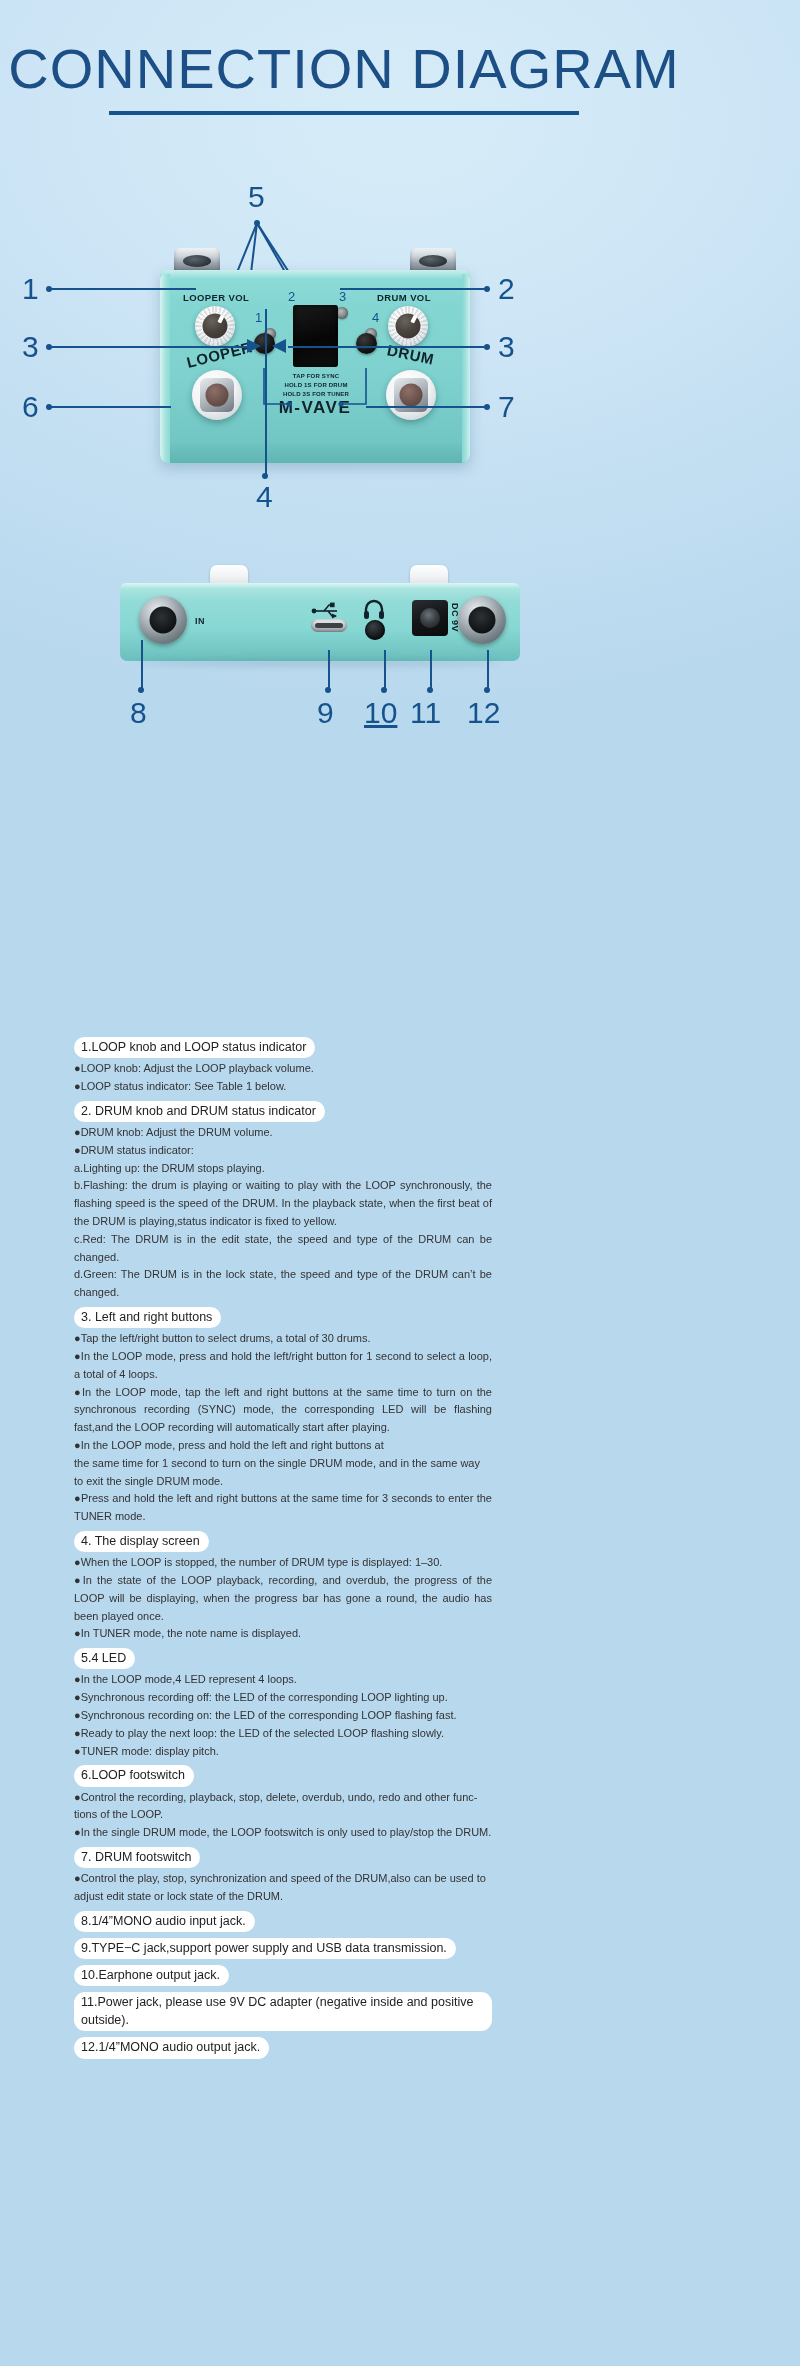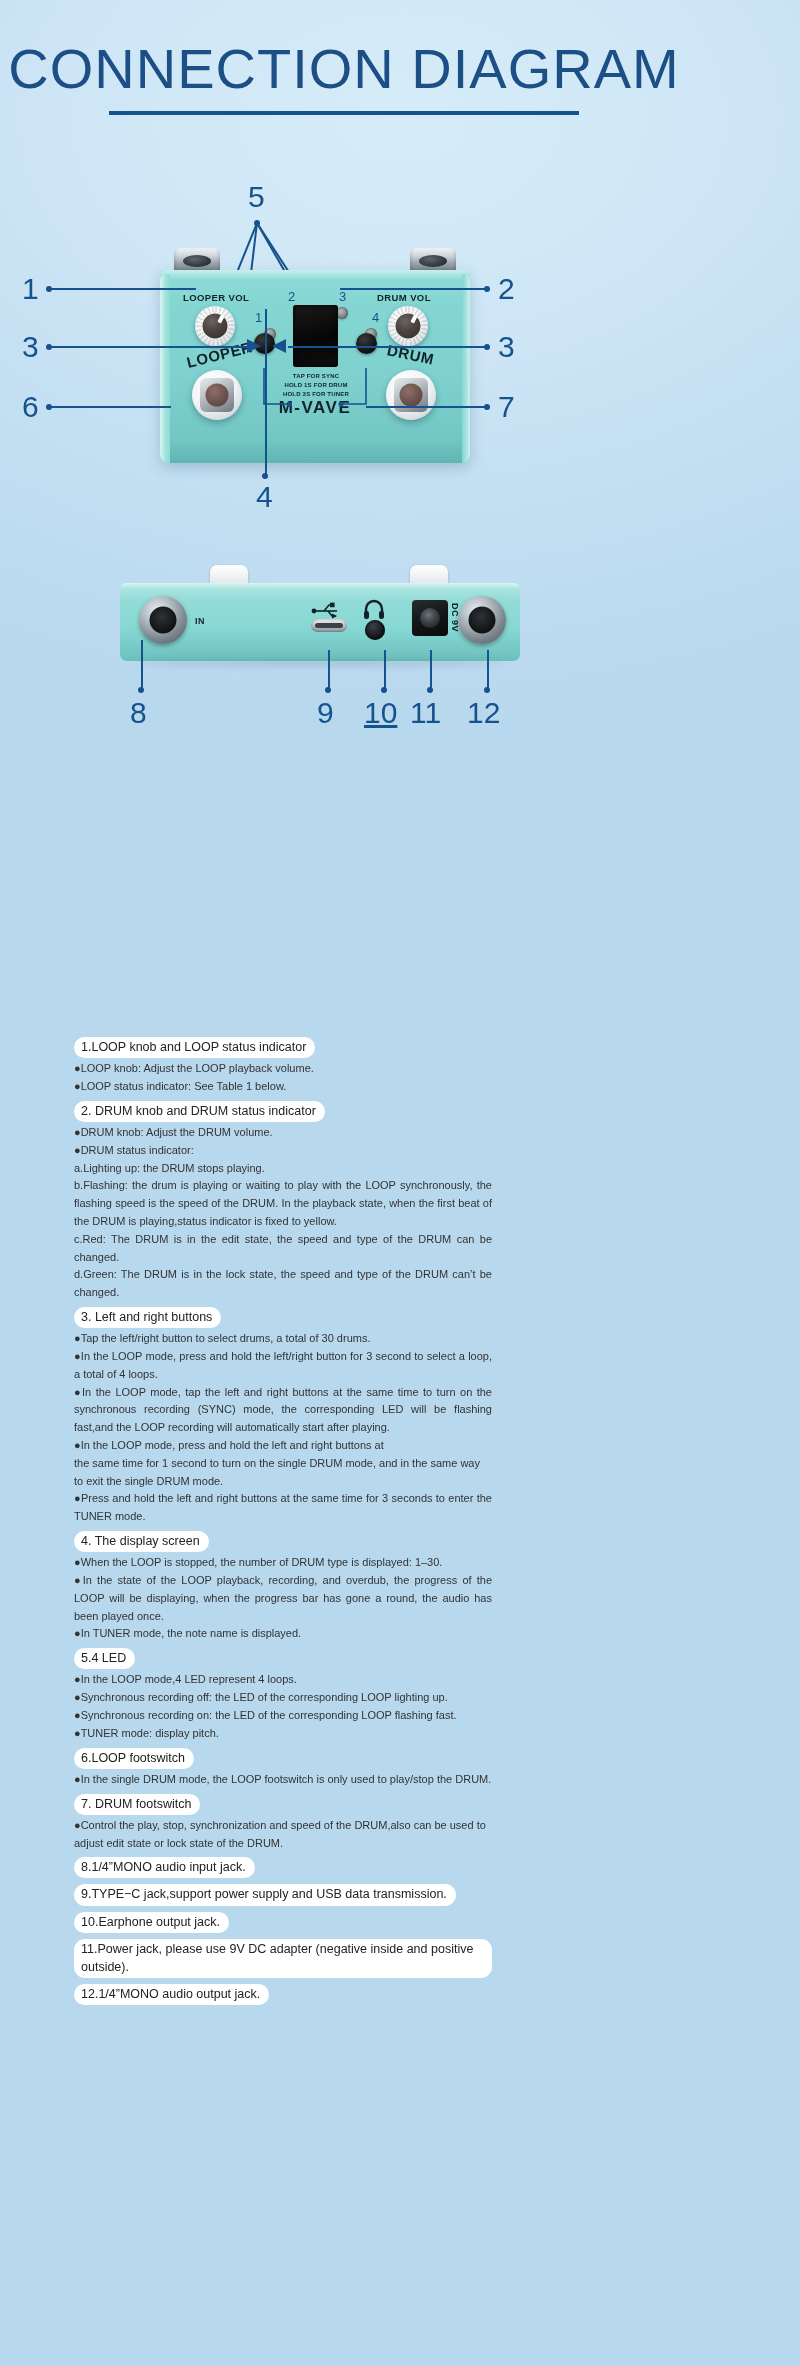--- a/index.html
+++ b/index.html
@@ -440,38 +440,40 @@
     <div class="pillrow"><span class="pill">2. DRUM knob and DRUM status indicator</span></div>
     <p class="nojust">●DRUM knob: Adjust the DRUM volume.</p>
     <p class="nojust">●DRUM status indicator:</p>
     <p class="nojust">a.Lighting up: the DRUM stops playing.</p>
     <p>b.Flashing: the drum is playing or waiting to play with the LOOP synchronously, the flashing speed is the speed of the DRUM. In the playback state, when the first beat of the DRUM is playing,status indicator is fixed to yellow.</p>
     <p>c.Red: The DRUM is in the edit state, the speed and type of the DRUM can be changed.</p>
     <p>d.Green: The DRUM is in the lock state, the speed and type of the DRUM can’t be changed.</p>
 
     <div class="pillrow"><span class="pill">3. Left and right buttons</span></div>
     <p class="nojust">●Tap the left/right button to select drums, a total of 30 drums.</p>
-    <p>●In the LOOP mode, press and hold the left/right button for 3 second to select a loop, a total of 4 loops.</p>
+    <p>●In the LOOP mode, press and hold the left/right button for 1 second to select a loop, a total of 4 loops.</p>
     <p>●In the LOOP mode, tap the left and right buttons at the same time to turn on the synchronous recording (SYNC) mode, the corresponding LED will be flashing fast,and the LOOP recording   will automatically start after playing.</p>
     <p class="nojust">●In the LOOP mode, press and hold the left and right buttons at</p>
     <p class="nojust">the same time for 1 second to turn on the single DRUM mode, and in the same way to exit the single DRUM mode.</p>
     <p>●Press and hold the left and right buttons at the same time for 3 seconds to enter the TUNER mode.</p>
 
     <div class="pillrow"><span class="pill">4. The display screen</span></div>
     <p class="nojust">●When the LOOP is stopped, the  number of DRUM type is  displayed: 1–30.</p>
     <p>●In the state of the LOOP playback, recording, and overdub,  the progress of the LOOP will be displaying, when the progress bar has gone a round, the audio has been played once.</p>
     <p class="nojust">●In TUNER mode, the note name is displayed.</p>
 
     <div class="pillrow"><span class="pill">5.4 LED</span></div>
     <p class="nojust">●In the LOOP mode,4 LED represent 4 loops.</p>
     <p class="nojust">●Synchronous recording off: the LED of the corresponding LOOP lighting up.</p>
     <p class="nojust">●Synchronous recording on: the LED of the corresponding LOOP flashing fast.</p>
+    <p class="nojust">●Ready to play the next loop: the LED of the selected LOOP flashing slowly.</p>
     <p class="nojust">●TUNER mode: display pitch.</p>
 
     <div class="pillrow"><span class="pill">6.LOOP footswitch</span></div>
+    <p class="nojust">●Control the recording, playback, stop, delete, overdub, undo, redo and other func-tions of the LOOP.</p>
     <p class="nojust">●In the single DRUM mode, the LOOP footswitch is only used to play/stop the DRUM.</p>
 
     <div class="pillrow"><span class="pill">7. DRUM footswitch</span></div>
     <p class="nojust">●Control the play, stop, synchronization and speed of the DRUM,also can be used to adjust edit state or lock state of the DRUM.</p>
 
     <div class="pillrow"><span class="pill">8.1/4”MONO audio input jack.</span></div>
     <div class="pillrow"><span class="pill">9.TYPE−C jack,support power supply and USB data transmission.</span></div>
     <div class="pillrow"><span class="pill">10.Earphone output jack.</span></div>
     <div class="pillrow"><span class="pill">11.Power jack, please use 9V DC adapter (negative inside and positive outside).</span></div>
     <div class="pillrow"><span class="pill">12.1/4”MONO audio output jack.</span></div>

